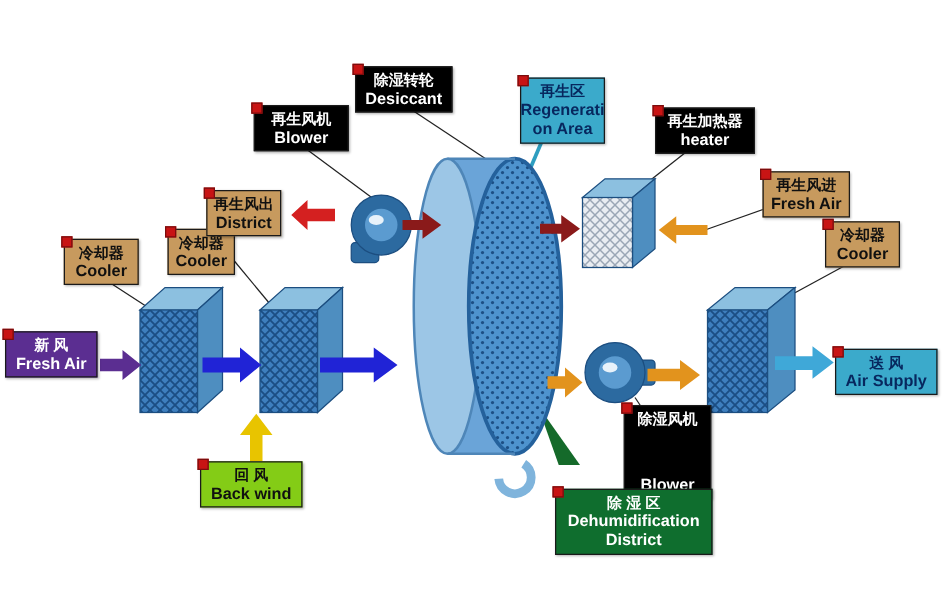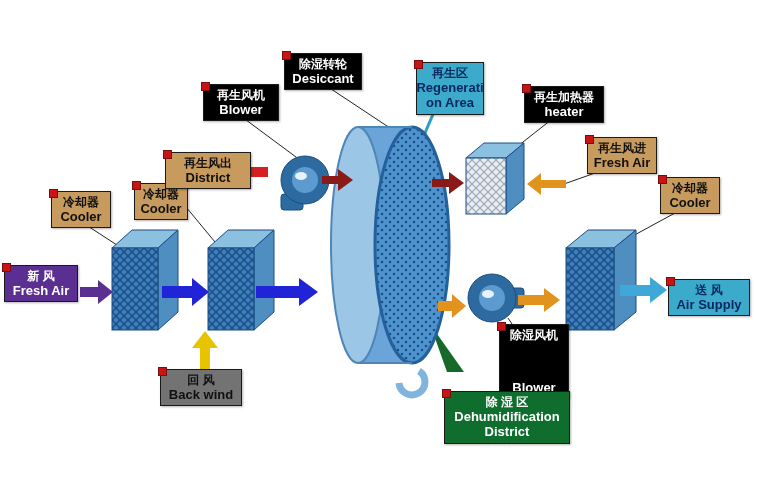--- a/index.html
+++ b/index.html
@@ -7,21 +7,21 @@
   svg.diagram{position:absolute;left:0;top:0;z-index:1;}
   .label{position:absolute;z-index:20;border:1px solid #1a1a1a;display:flex;flex-direction:column;
          align-items:center;justify-content:center;padding:3px 2px;line-height:1.18;text-align:center;
          font-weight:bold;box-shadow:1px 1px 2px rgba(0,0,0,.3);box-sizing:border-box;}
   .label .ln{font-size:12px;white-space:nowrap;}
   .label .en{font-size:13px;}
   .lb-blue{background:#000000;color:#ffffff;justify-content:flex-end;}
   .lb-tan{background:#c79a5e;color:#101010;}
   .lb-cyan{background:#3baacb;color:#07275e;margin-top:20px;}
   .lb-purple{background:#5b2e91;color:#ffffff;text-align:center;}
-  .lb-yellow{background:#737373;color:#101010;}
+  .lb-yellow{background:#84cc16;color:#101010;}
   .lb-green{background:#0f6e2e;color:#ffffff;}
   .under-title{z-index:8;}
   .marker{position:absolute;left:-3px;top:-3px;width:7px;height:7px;background:#c81414;border:1px solid #7a0d0d;}
   .title{position:absolute;left:48px;top:194px;width:644px;z-index:30;text-align:center;
          font-size:40px;font-weight:bold;letter-spacing:2px;color:#f4c600;line-height:1.12;
          text-shadow:-3px -3px 0 #fff,-3px 0 0 #fff,-3px 3px 0 #fff,0 -3px 0 #fff,0 3px 0 #fff,
                      3px -3px 0 #fff,3px 0 0 #fff,3px 3px 0 #fff;}
 </style>
 </head>
 <body>
@@ -131,27 +131,27 @@
     <span class="ln en">Regenerati</span>
     <span class="ln en">on Area</span>
   </div>
 
   <div class="label lb-blue" style="left:524px;top:86px;width:80px;">
     <span class="marker"></span>
     <span class="ln">再生加热器</span>
     <span class="ln en">heater</span>
   </div>
 
-  <div class="label lb-tan" style="left:165px;top:152px;width:86px;text-align:center;">
+  <div class="label lb-tan" style="left:165px;top:152px;width:60px;text-align:center;">
     <span class="marker"></span>
     <span class="ln">再生风出</span>
     <span class="ln en">District</span>
   </div>
 
-  <div class="label lb-tan" style="left:587px;top:137px;width:70px;">
+  <div class="label lb-tan" style="left:610px;top:137px;width:70px;">
     <span class="marker"></span>
     <span class="ln">再生风进</span>
     <span class="ln en">Fresh Air</span>
   </div>
 
   <div class="label lb-tan" style="left:51px;top:191px;width:60px;">
     <span class="marker"></span>
     <span class="ln">冷却器</span>
     <span class="ln en">Cooler</span>
   </div>

